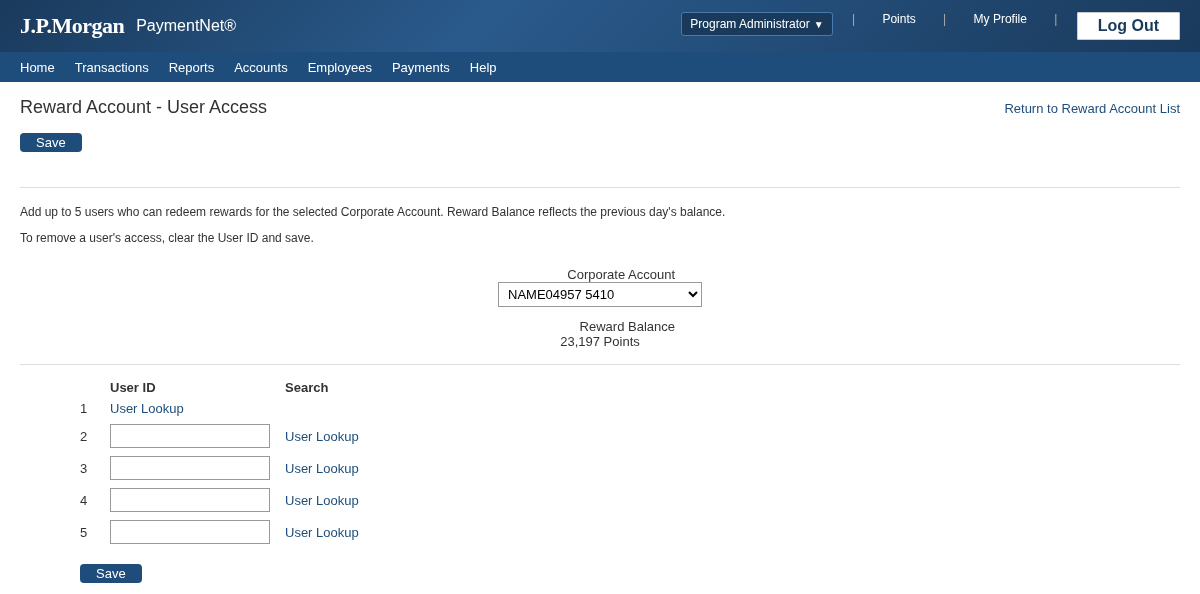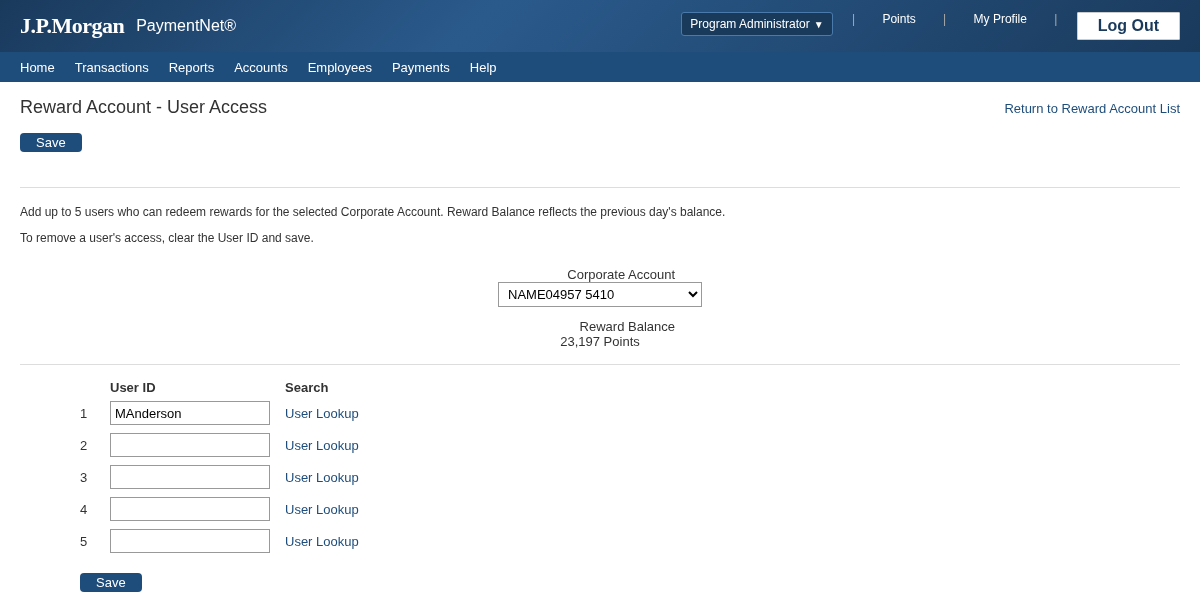--- a/index.html
+++ b/index.html
@@ -279,21 +279,20 @@
   
   <div class="user-table">
     <div class="user-table-header">
       <div class="col-num"></div>
       <div class="col-userid">User ID</div>
       <div class="col-search">Search</div>
     </div>
 
     <div class="user-row">
       <div class="row-num">1</div>
-      <input class="userid-input" type="text" value="MAnderson" style="">
       <a class="lookup-link">User Lookup</a>
     </div>
 
     <div class="user-row">
       <div class="row-num">2</div>
       <input class="userid-input" type="text" value="" style="">
       <a class="lookup-link">User Lookup</a>
     </div>
 
     <div class="user-row">

